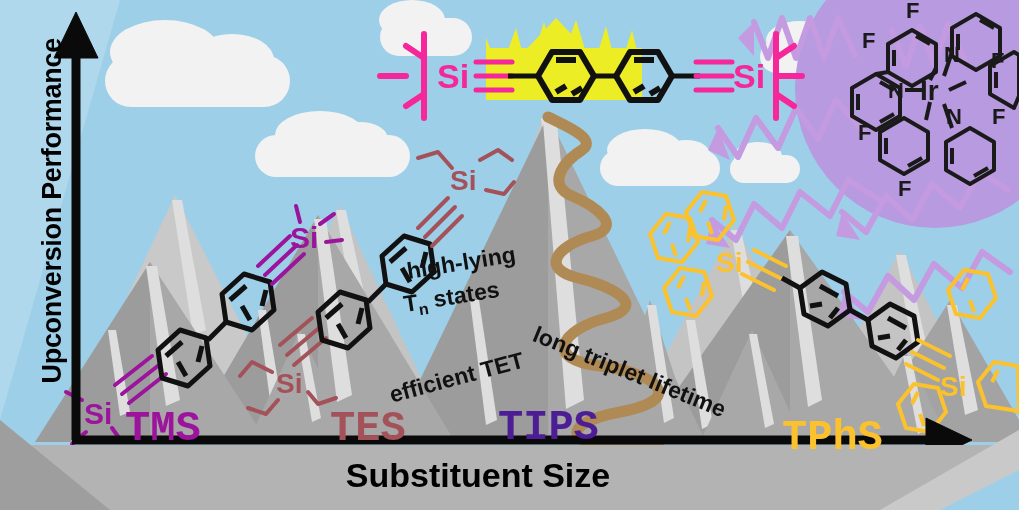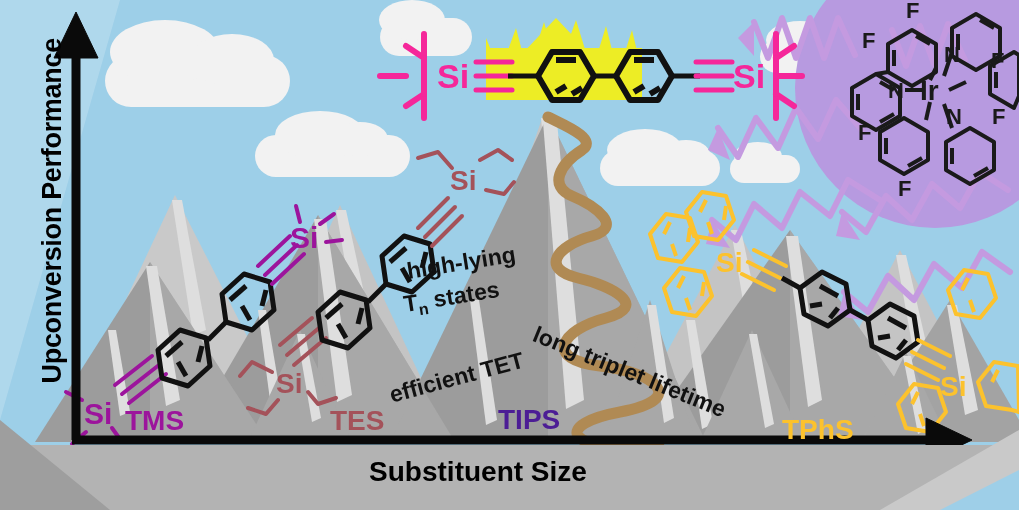--- a/index.html
+++ b/index.html
@@ -8,22 +8,22 @@
     font-family:"Liberation Sans","DejaVu Sans",sans-serif;
     background:#9dcfe8;
   }
   #scene{position:absolute;inset:0;width:1019px;height:510px;}
   .txt{position:absolute;white-space:nowrap;font-weight:bold;pointer-events:none;}
   #ylab{
     left:-98px;top:218px;width:300px;text-align:center;
     transform:rotate(-90deg);transform-origin:50% 50%;
     font-size:27px;color:#000;letter-spacing:-0.3px;
   }
-  #xlab{left:228px;top:456px;width:500px;text-align:center;font-size:28px;color:#000;}
-  .mol-label{font-size:28px;}
+  #xlab{left:228px;top:456px;width:500px;text-align:center;font-size:34px;color:#000;}
+  .mol-label{font-size:42px;font-family:Liberation Mono, monospace;}
   #lbl-tms{left:125px;top:405px;color:#9c149c;}
   #lbl-tes{left:318px;top:405px;color:#a4525a;margin-left:12px;}
   #lbl-tips{left:498px;top:404px;color:#4c1d95;}
   #lbl-tphs{left:782px;top:414px;color:#fcc22d;}
   .ann{color:#111;font-size:23px;font-weight:bold;}
   #ann-high{left:407px;top:258px;transform:rotate(-9deg);transform-origin:0 50%;}
   #ann-tn{left:404px;top:291px;transform:rotate(-9deg);transform-origin:0 50%;}
   #ann-tn sub{font-size:16px;}
   #ann-tet{left:390px;top:382px;transform:rotate(-15deg);transform-origin:0 50%;}
   #ann-ltl{left:534px;top:320px;transform:rotate(22deg);transform-origin:0 50%;}

